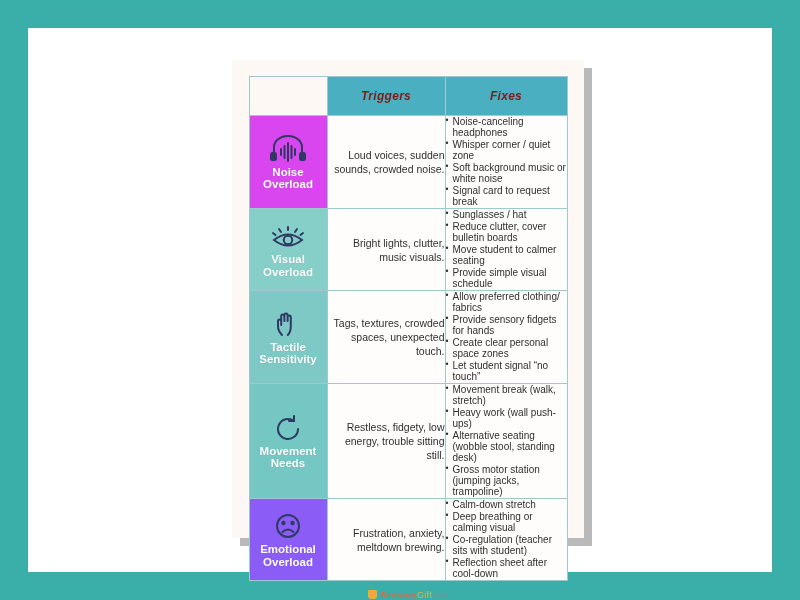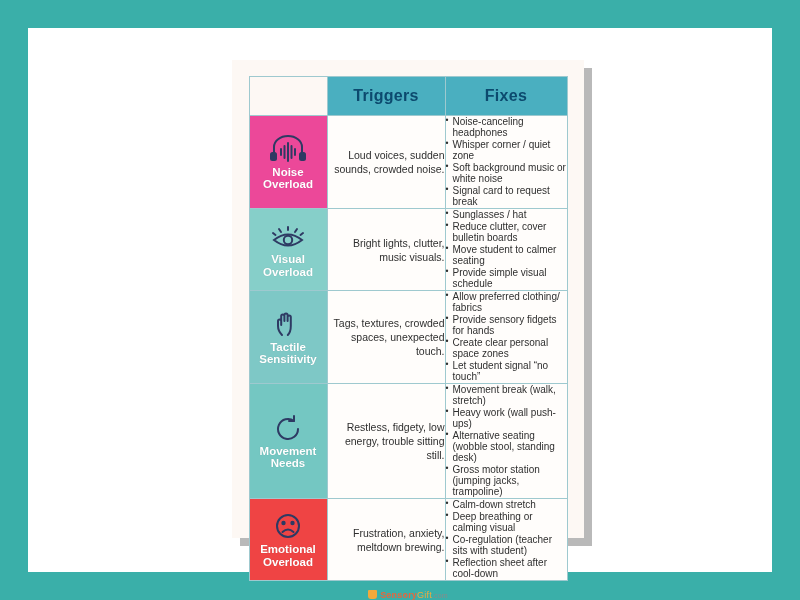--- a/index.html
+++ b/index.html
@@ -78,26 +78,27 @@
     border: 1px solid #9ec9cf;
     vertical-align: middle;
     padding: 0;
   }
   col.c-icon { width: 78px; }
   col.c-trig { width: 118px; }
   col.c-fix  { width: 122px; }
 
   th.head {
     background: #4aafc0;
-    color: #0c4a6e;
-    font-size: 16px;
+    color: #7f1d1d;
+    font-size: 12px;
     font-weight: bold;
     height: 38px;
     text-align: center;
     letter-spacing: 0.3px;
+    font-style: italic;
   }
   th.blank {
     background: transparent;
     border: 0;
   }
 
   td.iconcell {
     position: relative;
     text-align: center;
     height: 70px;
@@ -145,25 +146,25 @@
   }
   td.fixcell li:before {
     content: "•";
     position: absolute;
     left: 0;
     top: -1px;
     font-size: 8.5px;
   }
 
   
-  .bg-0 { background: #ec4899; }
+  .bg-0 { background: #d946ef; }
   .bg-1 { background: #86cfc9; }
   .bg-2 { background: #7ec8c6; }
   .bg-3 { background: #74c7c2; }
-  .bg-4 { background: #ef4444; }
+  .bg-4 { background: #8b5cf6; }
 
   .footer-logo {
     margin-top: 8px;
     text-align: center;
     font-size: 9px;
     color: #6f6f6f;
     letter-spacing: 0.2px;
   }
   .footer-logo .basket {
     display: inline-block;

